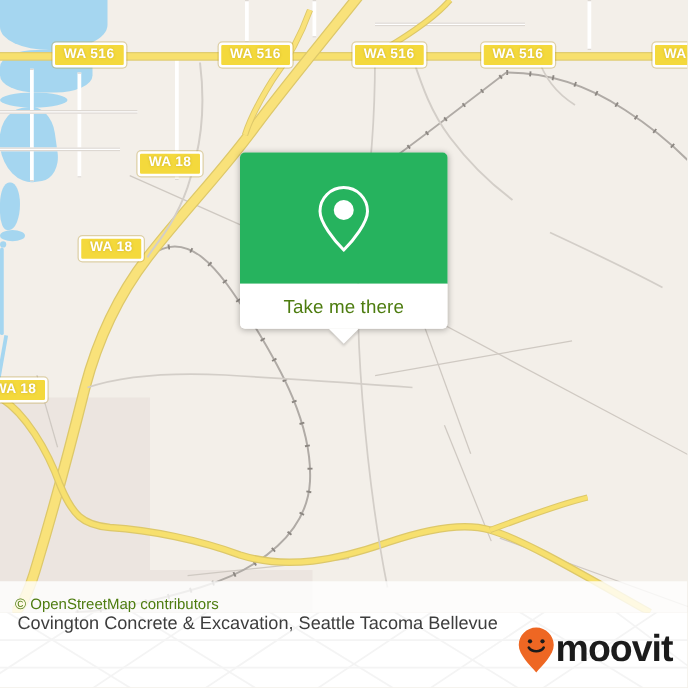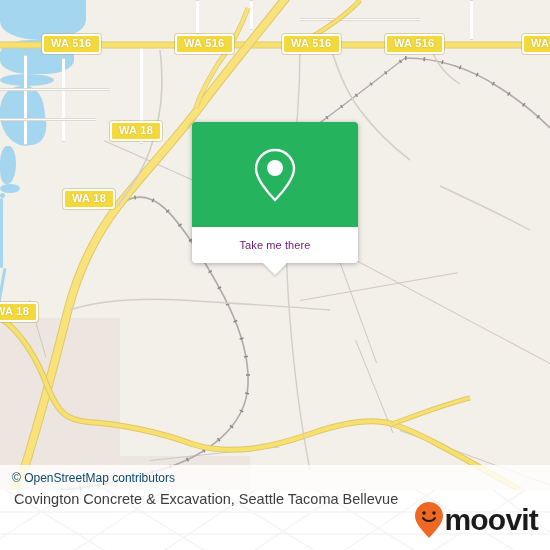--- a/index.html
+++ b/index.html
@@ -61,45 +61,45 @@
     display: flex; align-items: center; justify-content: center;
   }
   #card-bottom {
     background: #ffffff;
     height: 36px;
     border-radius: 0 0 4px 4px;
     display: flex; align-items: center; justify-content: center;
     position: relative;
   }
   #card-label {
-    color: #701a75;
-    font-size: 11px;
+    color: #4d7c0f;
+    font-size: 15px;
     letter-spacing: .1px;
   }
   #card-tail {
     position: absolute;
     left: 50%; bottom: -12px;
     margin-left: -12px;
     width: 0; height: 0;
     border-left: 12px solid transparent;
     border-right: 12px solid transparent;
     border-top: 12px solid #ffffff;
     filter: drop-shadow(0 2px 1px rgba(0,0,0,.15));
   }
 
   
   #attribution {
     position: absolute;
     left: 0; top: 465px;
     width: 550px; height: 25px;
     background: rgba(255,255,255,.80);
-    display: flex; align-items: center;
+    display: flex; align-items: flex-end;
     padding-left: 12px;
     font-size: 12px;
-    color: #0c4a6e;
+    color: #4d7c0f;
     z-index: 60;
   }
 
   
   #footer {
     position: absolute;
     left: 0; top: 490px;
     width: 550px; height: 60px;
     background: #ffffff;
     display: flex; align-items: flex-start;

